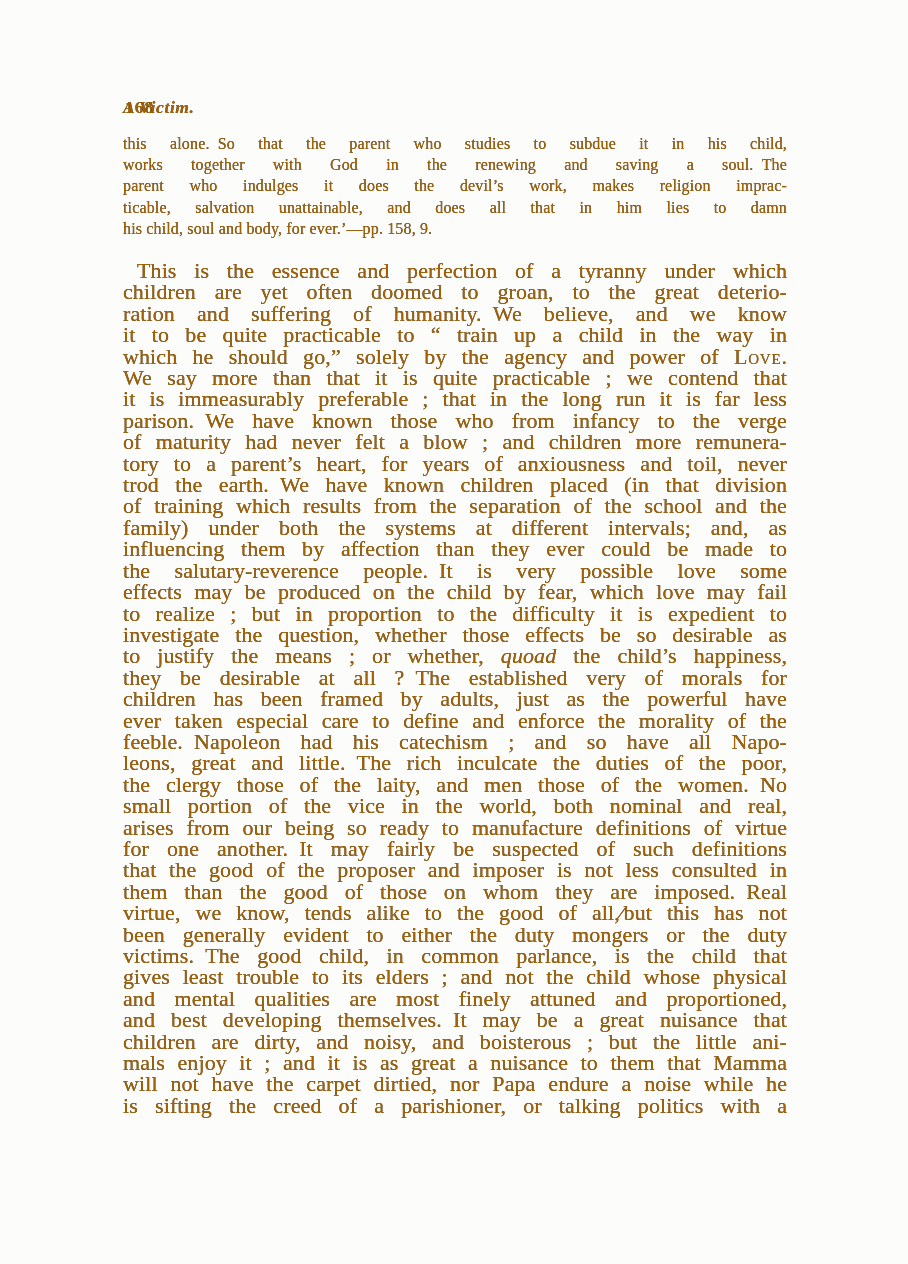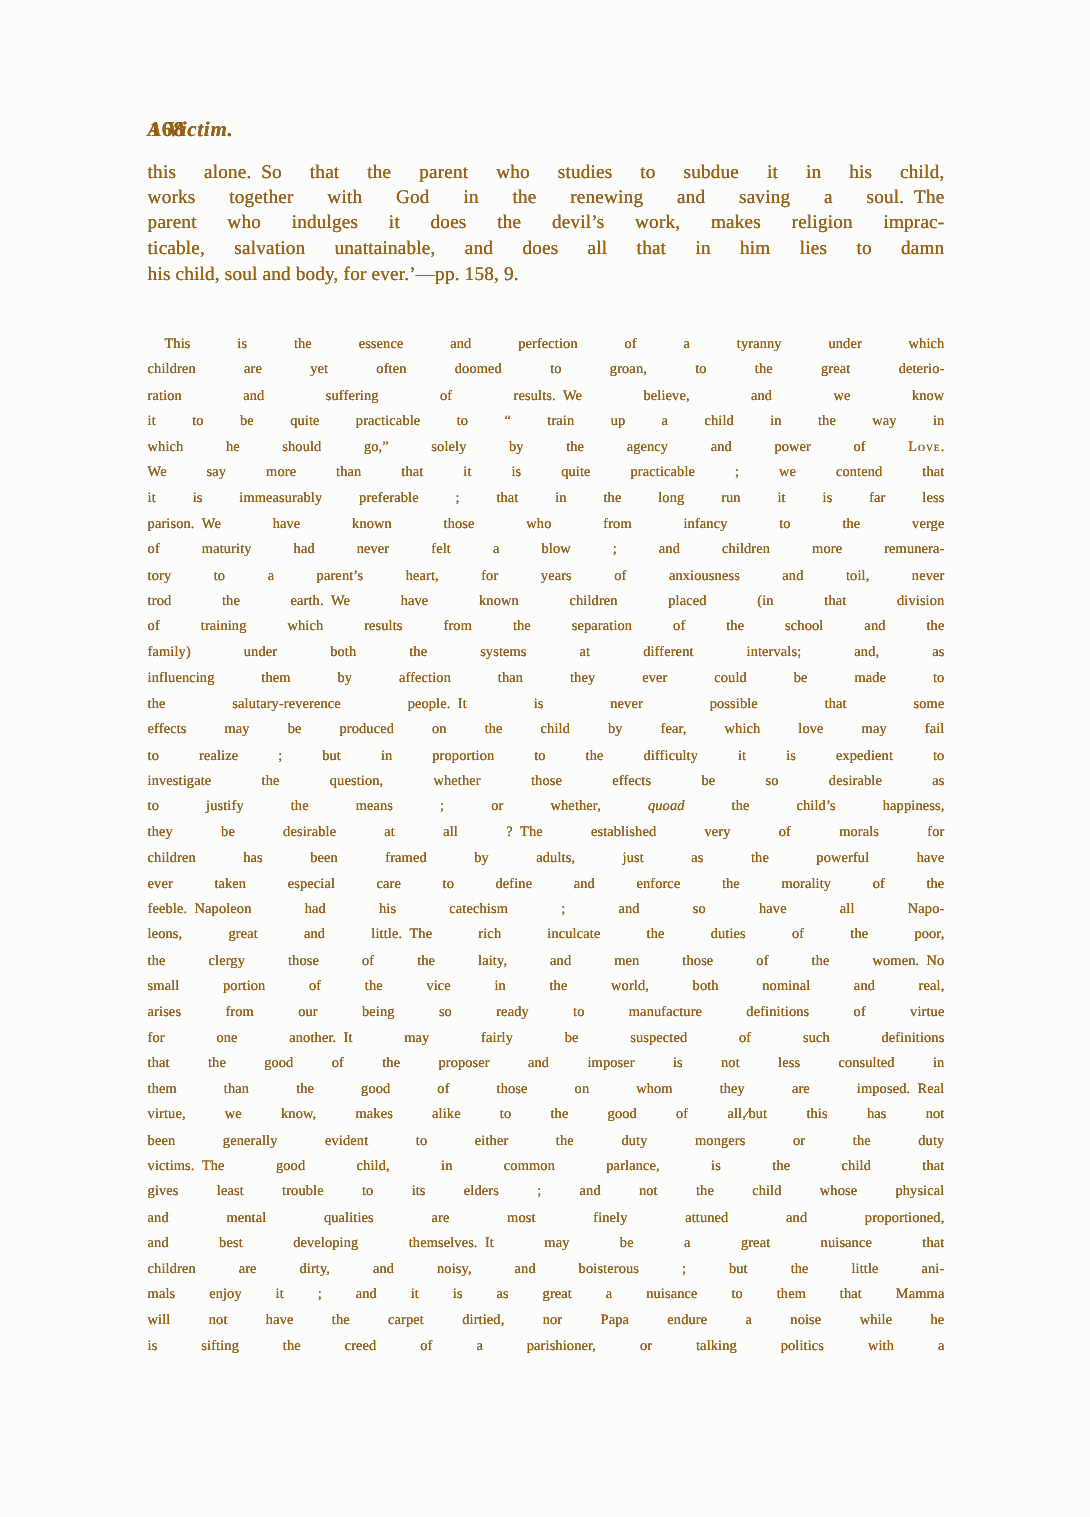--- a/index.html
+++ b/index.html
@@ -46,22 +46,22 @@
     font-weight: 700;
     letter-spacing: 0.6px;
   }
   .quote-block {
     margin-top: 15px;
     font-size: 16px;
     line-height: 21.2px;
     letter-spacing: 0.15px;
   }
   .body-block {
-    margin-top: 37px;
-    font-size: 12px;
+    margin-top: 21px;
+    font-size: 22px;
     line-height: 21.4px;
     letter-spacing: 0.1px;
   }
   .line {
     text-align: justify;
     text-align-last: justify;
     white-space: normal;
   }
   .line.no-just-last {
     text-align-last: left;
@@ -87,49 +87,49 @@
         <div class="line"><span>this alone. So that the parent who studies to subdue it in his child,</span></div>
         <div class="line"><span>works together with God in the renewing and saving a soul. The</span></div>
         <div class="line"><span>parent who indulges it does the devil’s work, makes religion imprac-</span></div>
         <div class="line"><span>ticable, salvation unattainable, and does all that in him lies to damn</span></div>
         <div class="line no-just-last"><span>his child, soul and body, for ever.’—pp. 158, 9.</span></div>
       </div>
 
     <div class="body-block">
         <div class="line indent"><span>This is the essence and perfection of a tyranny under which</span></div>
         <div class="line"><span>children are yet often doomed to groan, to the great deterio-</span></div>
-        <div class="line"><span>ration and suffering of results. We believe, and we know</span></div>
+        <div class="line"><span>ration and suffering of humanity. We believe, and we know</span></div>
         <div class="line"><span>it to be quite practicable to “ train up a child in the way in</span></div>
         <div class="line"><span>which he should go,” solely by the agency and power of </span><span class="sc">Love</span><span>.</span></div>
         <div class="line"><span>We say more than that it is quite practicable ; we contend that</span></div>
         <div class="line"><span>it is immeasurably preferable ; that in the long run it is far less</span></div>
         <div class="line"><span>parison. We have known those who from infancy to the verge</span></div>
         <div class="line"><span>of maturity had never felt a blow ; and children more remunera-</span></div>
         <div class="line"><span>tory to a parent’s heart, for years of anxiousness and toil, never</span></div>
         <div class="line"><span>trod the earth. We have known children placed (in that division</span></div>
         <div class="line"><span>of training which results from the separation of the school and the</span></div>
         <div class="line"><span>family) under both the systems at different intervals; and, as</span></div>
         <div class="line"><span>influencing them by affection than they ever could be made to</span></div>
-        <div class="line"><span>the salutary-reverence people. It is never possible that some</span></div>
+        <div class="line"><span>the salutary-reverence people. It is very possible love some</span></div>
         <div class="line"><span>effects may be produced on the child by fear, which love may fail</span></div>
         <div class="line"><span>to realize ; but in proportion to the difficulty it is expedient to</span></div>
         <div class="line"><span>investigate the question, whether those effects be so desirable as</span></div>
         <div class="line"><span>to justify the means ; or whether, </span><span class="i">quoad</span><span> the child’s happiness,</span></div>
         <div class="line"><span>they be desirable at all ? The established very of morals for</span></div>
         <div class="line"><span>children has been framed by adults, just as the powerful have</span></div>
         <div class="line"><span>ever taken especial care to define and enforce the morality of the</span></div>
         <div class="line"><span>feeble. Napoleon had his catechism ; and so have all Napo-</span></div>
         <div class="line"><span>leons, great and little. The rich inculcate the duties of the poor,</span></div>
         <div class="line"><span>the clergy those of the laity, and men those of the women. No</span></div>
         <div class="line"><span>small portion of the vice in the world, both nominal and real,</span></div>
         <div class="line"><span>arises from our being so ready to manufacture definitions of virtue</span></div>
         <div class="line"><span>for one another. It may fairly be suspected of such definitions</span></div>
         <div class="line"><span>that the good of the proposer and imposer is not less consulted in</span></div>
         <div class="line"><span>them than the good of those on whom they are imposed. Real</span></div>
-        <div class="line"><span>virtue, we know, makes alike to the good of all,⁄but this has not</span></div>
+        <div class="line"><span>virtue, we know, tends alike to the good of all,⁄but this has not</span></div>
         <div class="line"><span>been generally evident to either the duty mongers or the duty</span></div>
         <div class="line"><span>victims. The good child, in common parlance, is the child that</span></div>
         <div class="line"><span>gives least trouble to its elders ; and not the child whose physical</span></div>
         <div class="line"><span>and mental qualities are most finely attuned and proportioned,</span></div>
         <div class="line"><span>and best developing themselves. It may be a great nuisance that</span></div>
         <div class="line"><span>children are dirty, and noisy, and boisterous ; but the little ani-</span></div>
         <div class="line"><span>mals enjoy it ; and it is as great a nuisance to them that Mamma</span></div>
         <div class="line"><span>will not have the carpet dirtied, nor Papa endure a noise while he</span></div>
         <div class="line"><span>is sifting the creed of a parishioner, or talking politics with a</span></div>
       </div>

